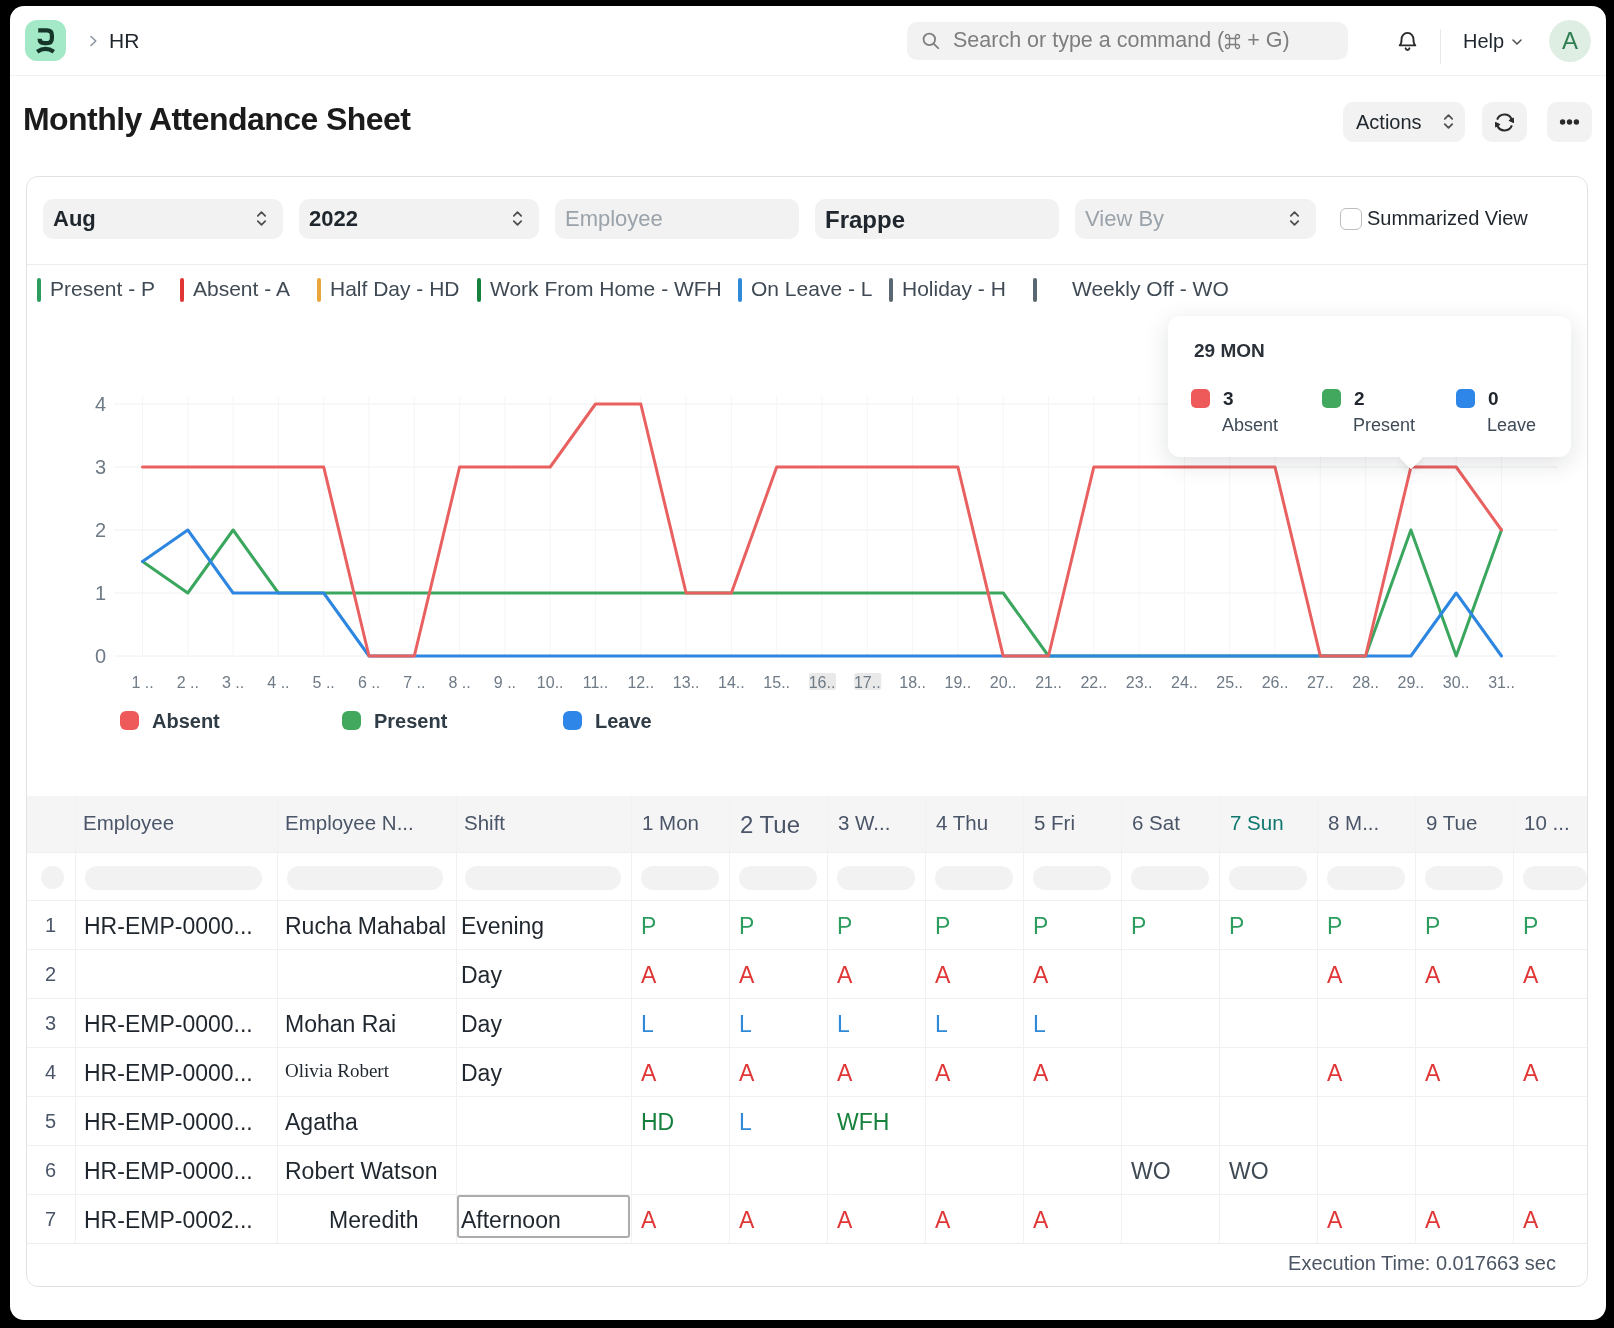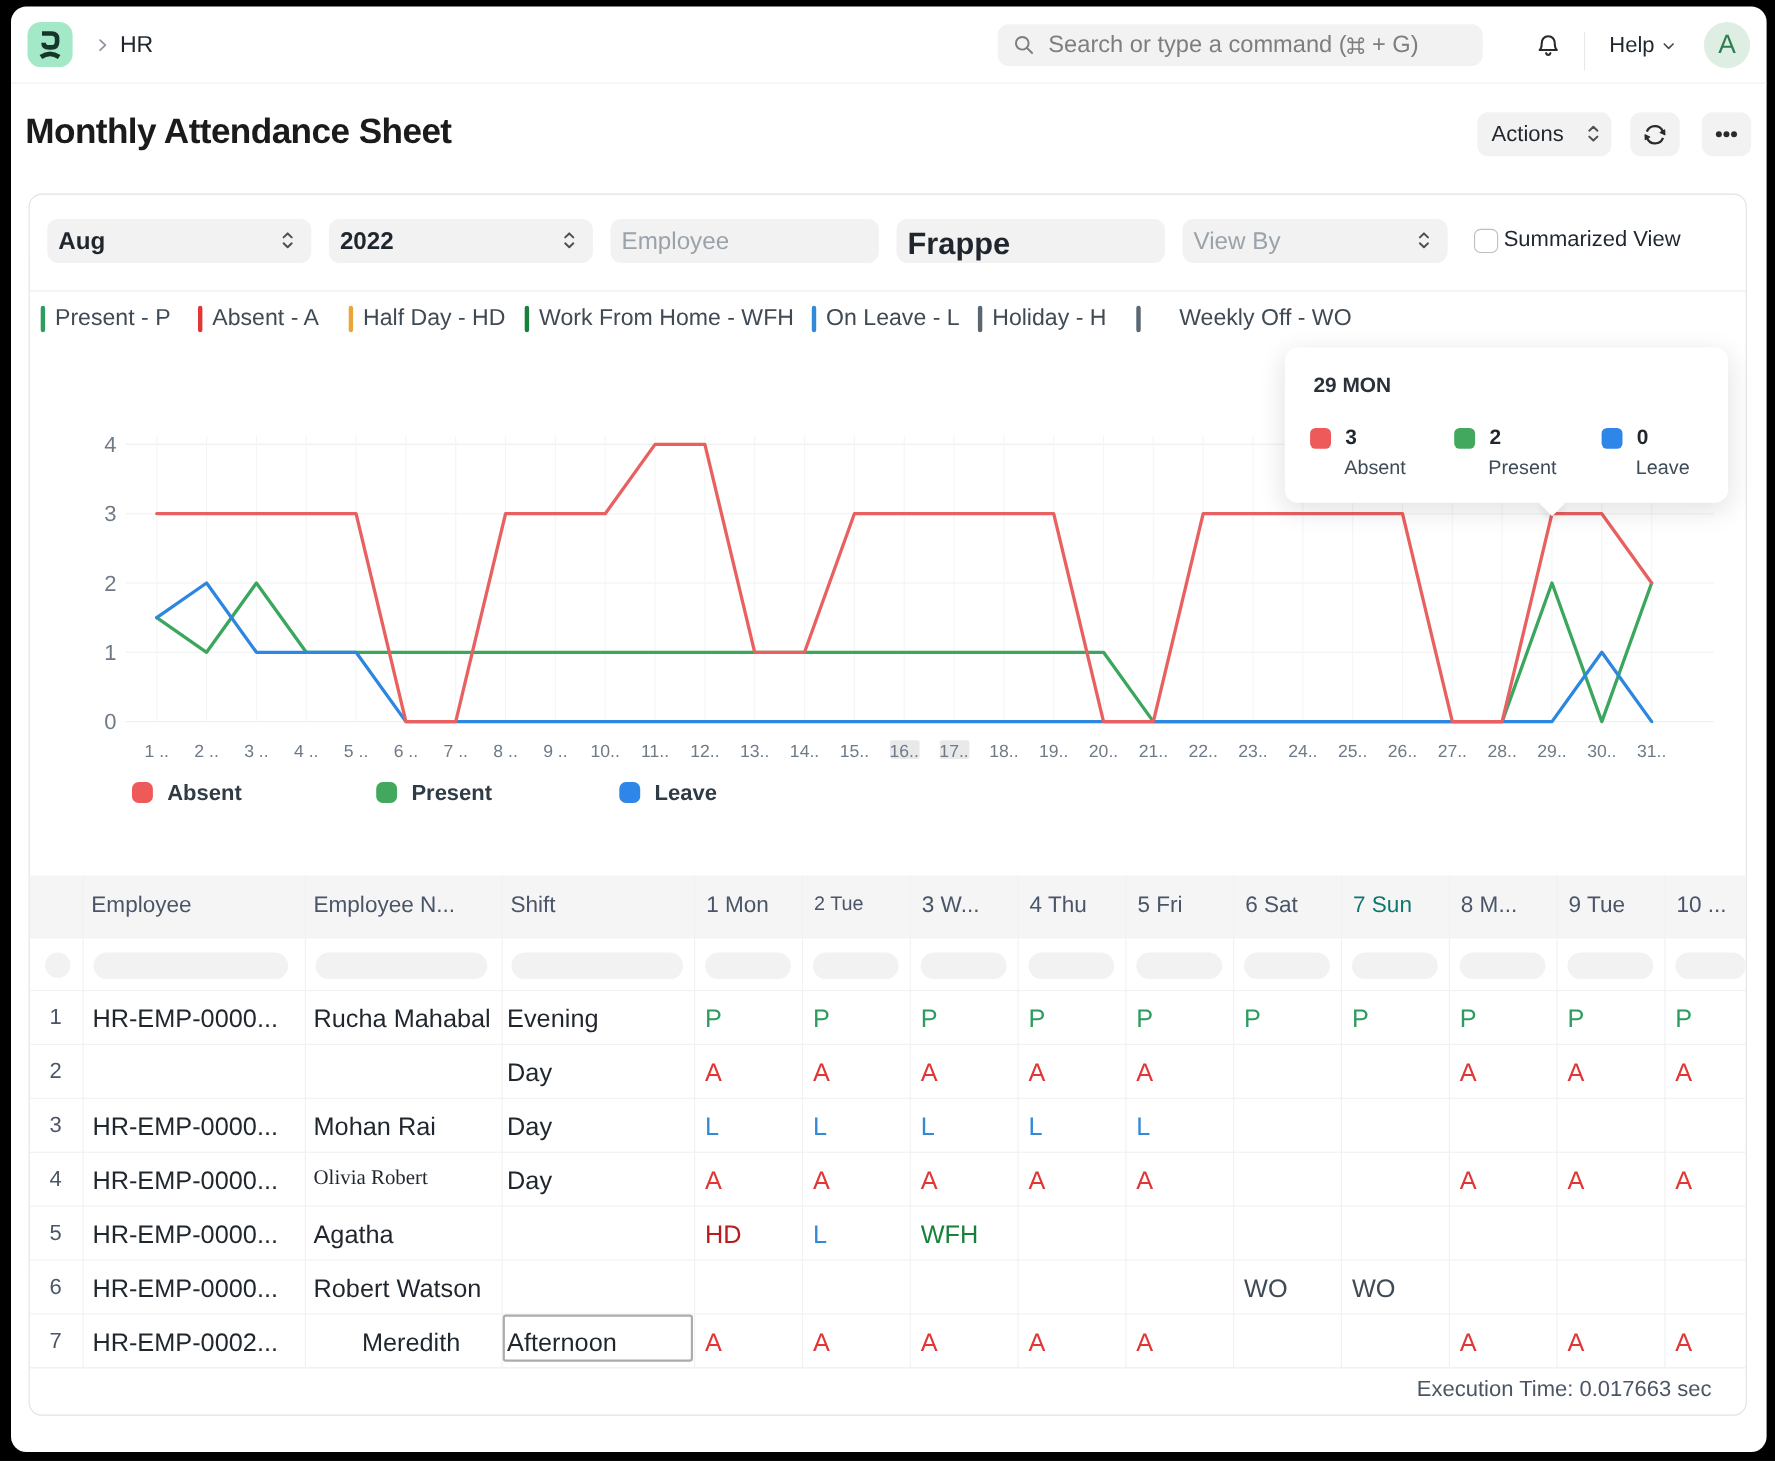--- a/index.html
+++ b/index.html
@@ -84,21 +84,21 @@
       <div class="abs dtx" style="left:10px;top:7px;font-size:22px;font-weight:600;">2022</div>
       <svg class="abs" style="left:212px;top:11px;" width="13" height="17" viewBox="0 0 13 17">
           <path d="M2.8 5.8 L6.5 2.2 L10.2 5.8" fill="none" stroke="#4F4F4F" stroke-width="1.8" stroke-linecap="round" stroke-linejoin="round"></path>
           <path d="M2.8 11.2 L6.5 14.8 L10.2 11.2" fill="none" stroke="#4F4F4F" stroke-width="1.8" stroke-linecap="round" stroke-linejoin="round"></path>
         </svg>
     </div>
     <div class="abs pill" style="left:528px;top:22px;width:244px;height:40px;">
       <div class="abs" style="left:10px;top:7px;font-size:22px;color:#9AA2AA;">Employee</div>
     </div>
     <div class="abs pill" style="left:788px;top:22px;width:244px;height:40px;">
-      <div class="abs dtx" style="left:10px;top:7px;font-size:28px;font-weight:600;">Frappe</div>
+      <div class="abs dtx" style="left:10px;top:7px;font-size:24px;font-weight:600;">Frappe</div>
     </div>
     <div class="abs pill" style="left:1048px;top:22px;width:241px;height:40px;">
       <div class="abs" style="left:10px;top:7px;font-size:22px;color:#9AA2AA;">View By</div>
       <svg class="abs" style="left:213px;top:11px;" width="13" height="17" viewBox="0 0 13 17">
           <path d="M2.8 5.8 L6.5 2.2 L10.2 5.8" fill="none" stroke="#4F4F4F" stroke-width="1.8" stroke-linecap="round" stroke-linejoin="round"></path>
           <path d="M2.8 11.2 L6.5 14.8 L10.2 11.2" fill="none" stroke="#4F4F4F" stroke-width="1.8" stroke-linecap="round" stroke-linejoin="round"></path>
         </svg>
     </div>
     <div class="abs" style="left:1313px;top:31px;width:22px;height:22px;border:1.5px solid #BDBDBD;border-radius:6px;"></div>
     <div class="abs dtx" style="left:1340px;top:30px;font-size:20px;font-weight:500;">Summarized View</div>
@@ -243,21 +243,21 @@
         <div class="abs" style="left:0;top:153px;width:1560px;height:1px;background:#F1F1F1;"></div>
         <div class="abs" style="left:0;top:202px;width:1560px;height:1px;background:#F1F1F1;"></div>
         <div class="abs" style="left:0;top:251px;width:1560px;height:1px;background:#F1F1F1;"></div>
         <div class="abs" style="left:0;top:300px;width:1560px;height:1px;background:#F1F1F1;"></div>
         <div class="abs" style="left:0;top:349px;width:1560px;height:1px;background:#F1F1F1;"></div>
         <div class="abs" style="left:0;top:398px;width:1560px;height:1px;background:#F1F1F1;"></div>
         <div class="abs" style="left:56px;top:15px;font-size:20.5px;color:#4A5568;">Employee</div>
         <div class="abs" style="left:258px;top:15px;font-size:20.5px;color:#4A5568;">Employee N...</div>
         <div class="abs" style="left:437px;top:15px;font-size:20.5px;color:#4A5568;">Shift</div>
         <div class="abs" style="left:615px;top:15px;font-size:20.5px;color:#4A5568;">1 Mon</div>
-        <div class="abs" style="left:713px;top:15px;font-size:18px;color:#4A5568;">2 Tue</div>
+        <div class="abs" style="left:713px;top:15px;font-size:24px;color:#4A5568;">2 Tue</div>
         <div class="abs" style="left:811px;top:15px;font-size:20.5px;color:#4A5568;">3 W...</div>
         <div class="abs" style="left:909px;top:15px;font-size:20.5px;color:#4A5568;">4 Thu</div>
         <div class="abs" style="left:1007px;top:15px;font-size:20.5px;color:#4A5568;">5 Fri</div>
         <div class="abs" style="left:1105px;top:15px;font-size:20.5px;color:#4A5568;">6 Sat</div>
         <div class="abs" style="left:1203px;top:15px;font-size:20.5px;color:#0f766e;">7 Sun</div>
         <div class="abs" style="left:1301px;top:15px;font-size:20.5px;color:#4A5568;">8 M...</div>
         <div class="abs" style="left:1399px;top:15px;font-size:20.5px;color:#4A5568;">9 Tue</div>
         <div class="abs" style="left:1497px;top:15px;font-size:20.5px;color:#4A5568;">10 ...</div>
         <div class="abs" style="left:14px;top:70px;width:23px;height:23px;border-radius:12px;background:#F2F2F2;"></div>
         <div class="abs" style="left:58px;top:70px;width:177px;height:24px;border-radius:12px;background:#F2F2F2;"></div>
@@ -314,21 +314,21 @@
         <div class="abs" style="left:712px;top:264px;font-size:23px;color:#E03636;">A</div>
         <div class="abs" style="left:810px;top:264px;font-size:23px;color:#E03636;">A</div>
         <div class="abs" style="left:908px;top:264px;font-size:23px;color:#E03636;">A</div>
         <div class="abs" style="left:1006px;top:264px;font-size:23px;color:#E03636;">A</div>
         <div class="abs" style="left:1300px;top:264px;font-size:23px;color:#E03636;">A</div>
         <div class="abs" style="left:1398px;top:264px;font-size:23px;color:#E03636;">A</div>
         <div class="abs" style="left:1496px;top:264px;font-size:23px;color:#E03636;">A</div>
         <div class="abs" style="left:18px;top:314px;font-size:20px;color:#4A5568;">5</div>
         <div class="abs dtx" style="left:57px;top:313px;font-size:23px;">HR-EMP-0000...</div>
         <div class="abs dtx" style="left:258px;top:313px;font-size:23px;">Agatha</div>
-        <div class="abs" style="left:614px;top:313px;font-size:23px;color:#b91c1c;">HD</div>
+        <div class="abs" style="left:614px;top:313px;font-size:23px;color:#15803d;">HD</div>
         <div class="abs" style="left:712px;top:313px;font-size:23px;color:#318AD8;">L</div>
         <div class="abs" style="left:810px;top:313px;font-size:23px;color:#17813C;">WFH</div>
         <div class="abs" style="left:18px;top:363px;font-size:20px;color:#4A5568;">6</div>
         <div class="abs dtx" style="left:57px;top:362px;font-size:23px;">HR-EMP-0000...</div>
         <div class="abs dtx" style="left:258px;top:362px;font-size:23px;">Robert Watson</div>
         <div class="abs" style="left:1104px;top:362px;font-size:23px;color:#3F4A54;">WO</div>
         <div class="abs" style="left:1202px;top:362px;font-size:23px;color:#3F4A54;">WO</div>
         <div class="abs" style="left:18px;top:412px;font-size:20px;color:#4A5568;">7</div>
         <div class="abs dtx" style="left:57px;top:411px;font-size:23px;">HR-EMP-0002...</div>
         <div class="abs dtx" style="left:258px;top:411px;font-size:23px;margin-left:44px;">Meredith</div>

